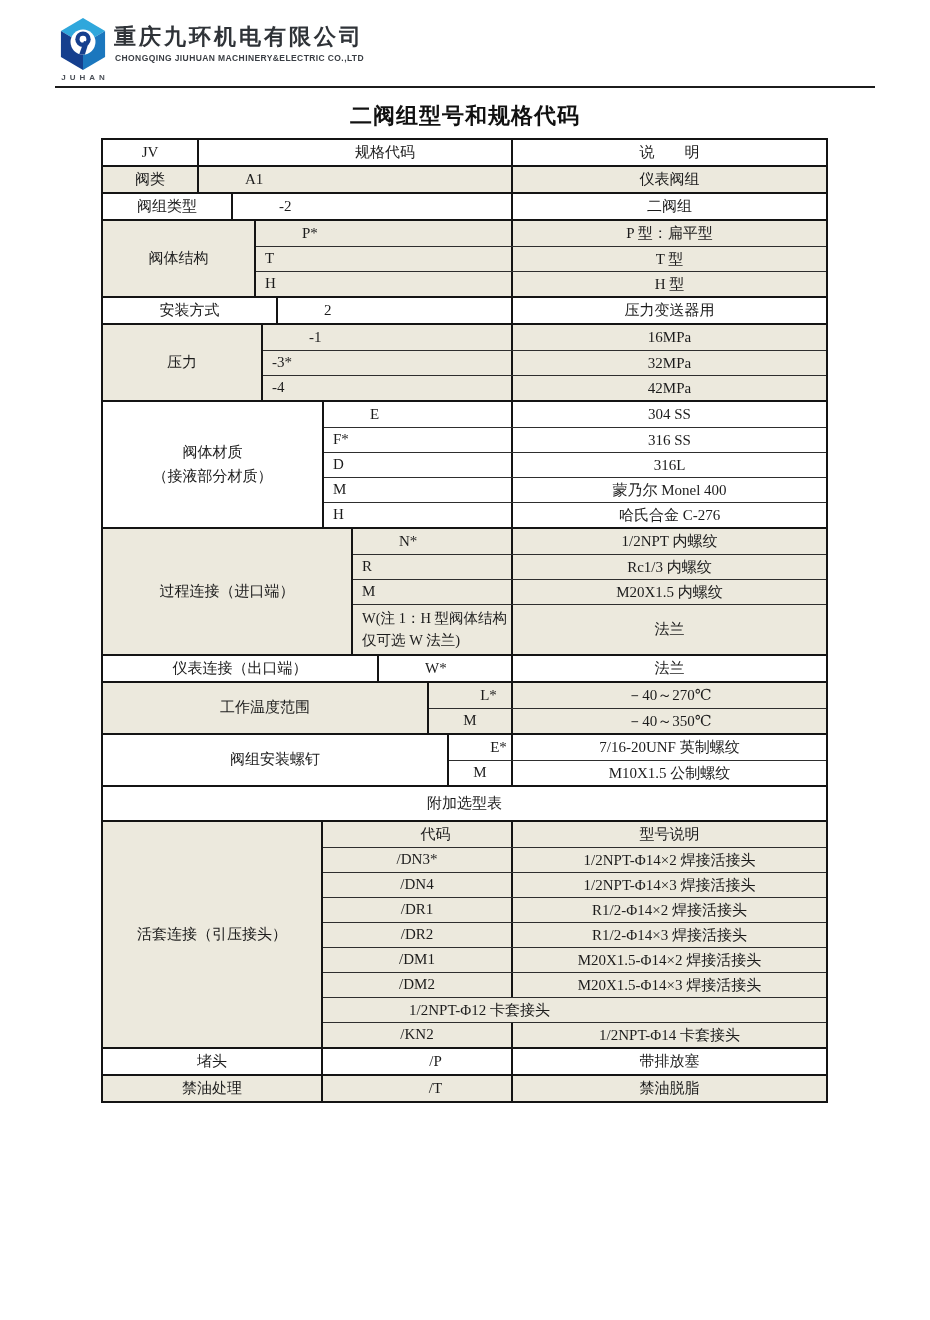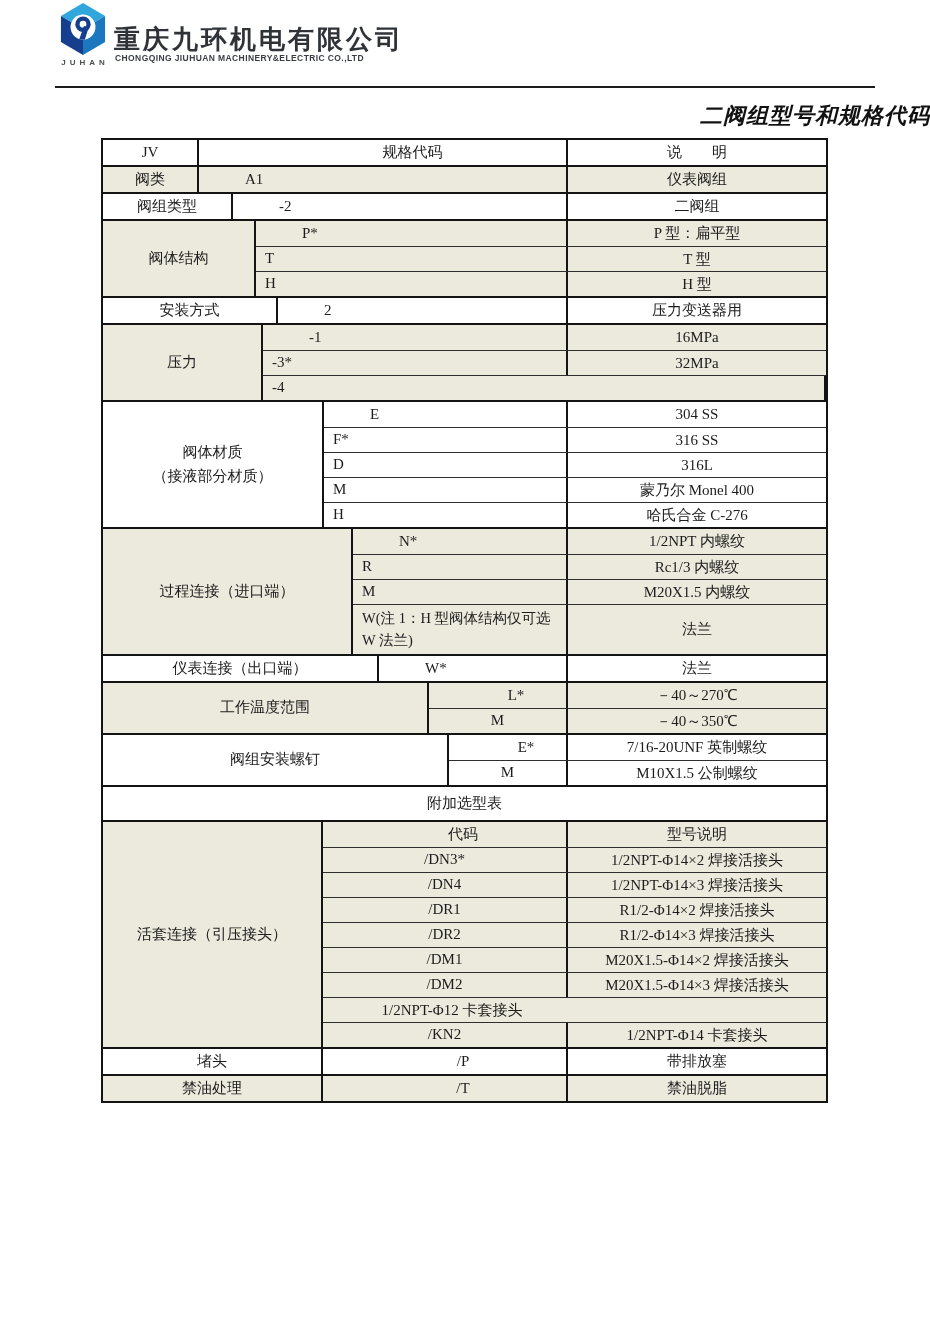--- a/index.html
+++ b/index.html
@@ -4,49 +4,49 @@
 <style>
   * { margin:0; padding:0; box-sizing:border-box; }
   html,body { background:#888; }
   .page {
     position:relative; width:930px; height:1320px; background:#ffffff;
     margin:0 auto; overflow:hidden;
     font-family:"Liberation Serif","DejaVu Serif",serif; color:#1c1c1c;
   }
   
   .letterhead { position:absolute; left:0; top:0; width:100%; height:90px; }
-  .logo-wrap { position:absolute; left:54px; top:2px; width:58px; text-align:center; }
+  .logo-wrap { position:absolute; left:54px; top:17px; width:58px; text-align:center; }
   .logo-word { margin-top:2px; font-family:"Liberation Sans",sans-serif; font-size:8px;
                font-weight:bold; letter-spacing:4px; color:#4a4f57; padding-left:4px; }
   .company-cn { position:absolute; left:114px; top:22px; font-family:"Liberation Sans",sans-serif;
-                font-size:26px; font-weight:bold; letter-spacing:3px; color:#2f3338;text-align:right; }
+                font-size:22px; font-weight:bold; letter-spacing:3px; color:#2f3338;text-align:right; }
   .company-en { position:absolute; left:115px; top:53px; font-family:"Liberation Sans",sans-serif;
                 font-size:8.5px; font-weight:bold; letter-spacing:0.4px; color:#3a3e44; }
   .head-rule { position:absolute; left:55px; top:86px; width:820px; height:2px; background:#1c1c1c; }
   
-  .doc-title { position:absolute; left:0; top:101px; width:930px; text-align:right;
-               font-size:22px; font-weight:bold; letter-spacing:1px; color:#111;font-style:italic; }
+  .doc-title { position:absolute; left:0; top:101px; width:930px; text-align:center;
+               font-size:22px; font-weight:bold; letter-spacing:1px; color:#111; }
   
   .spec-table { position:absolute; left:101px; top:138px; width:727px;
                 border:2px solid #141414; font-size:15px; }
   .g { display:flex; border-top:2px solid #141414; background:#fff; }
   .g:first-child { border-top:0;gap:23px; }
   .g.beige { background:#ECE9DD; }
   .lbl { flex-shrink:0; display:flex; flex-direction:column; align-items:center; justify-content:center;
          text-align:center; border-right:2px solid #141414; line-height:1.55; padding:0 2px; }
   .rows { flex:1; display:flex; flex-direction:column; min-width:0; }
   .r { display:flex; height:25px; border-top:1px solid #2e2e2e; }
   .r:first-child { border-top:0;padding-left:37px; }
   .r.tall { height:50px; }
   .c { flex:1; display:flex; align-items:center; padding-left:9px;
        border-right:2px solid #141414; min-width:0; line-height:1.45; }
   .c.ctr { justify-content:center; padding-left:0; text-align:center; }
   .c.note { font-size:14.5px; padding-right:0; }
-  .d { width:258px; flex-shrink:0; display:flex; align-items:center; justify-content:center;
-       text-align:center; padding:0 3px;font-family:Liberation Serif, serif; }
+  .d { width:313px; flex-shrink:0; display:flex; align-items:center; justify-content:center;
+       text-align:center; padding:0 3px; }
   .full { flex:1; display:flex; align-items:center; justify-content:center; height:33px; }
   .hex-svg { display:block; margin:0 auto; }
 </style>
 </head>
 <body>
 
 <div class="page">
 
   <div class="letterhead">
     <div class="logo-wrap">
@@ -134,20 +134,21 @@
         <div class="r">
           <div class="c">-1</div>
           <div class="d">16MPa</div>
         </div>
         <div class="r">
           <div class="c">-3*</div>
           <div class="d">32MPa</div>
         </div>
         <div class="r">
           <div class="c">-4</div>
+          <div class="d">42MPa</div>
         </div>
       </div>
     </div>
 
     <div class="g">
       <div class="lbl" style="width:221px">
         <span>阀体材质</span>
         <span>（接液部分材质）</span>
       </div>
       <div class="rows">

